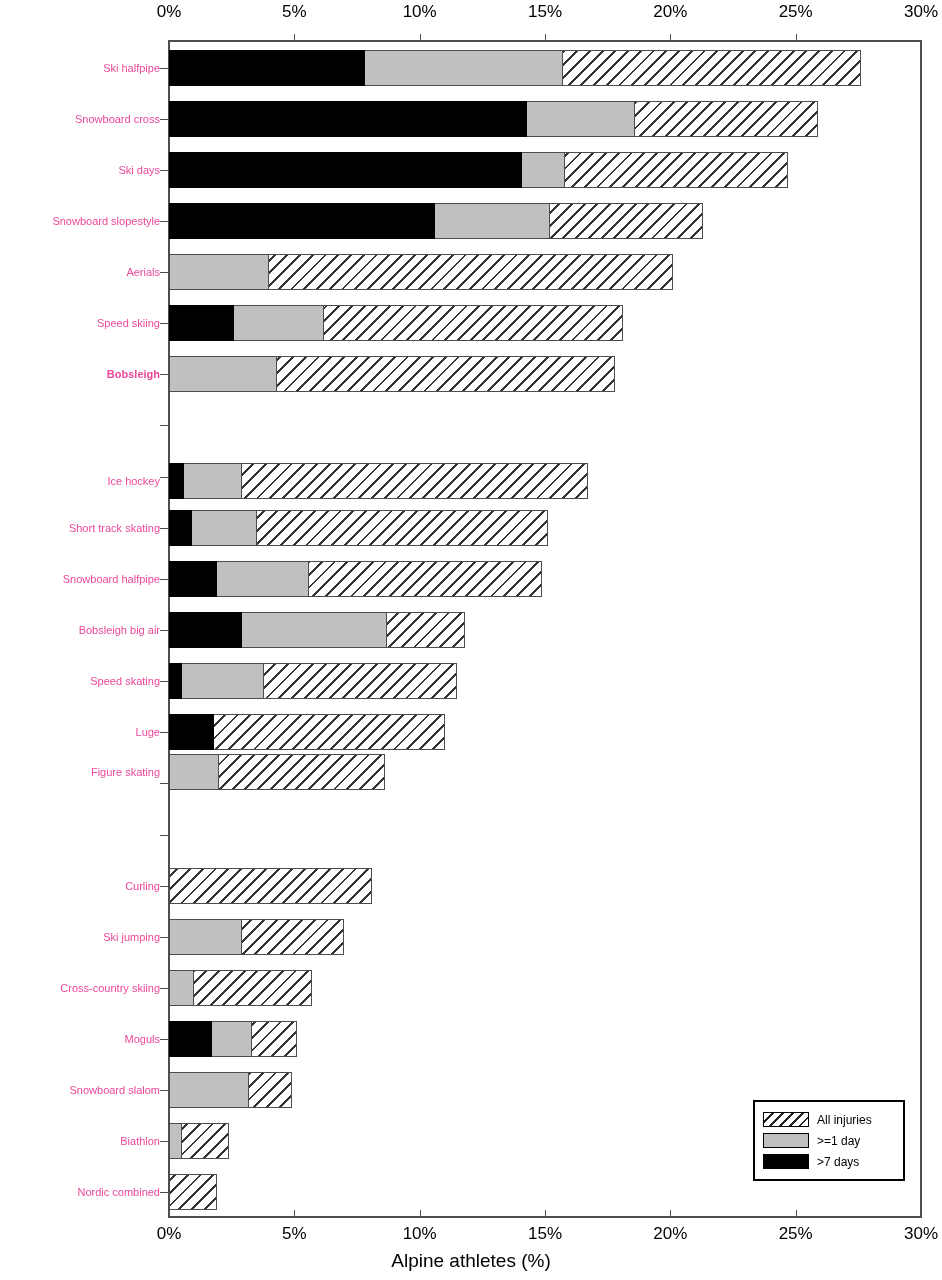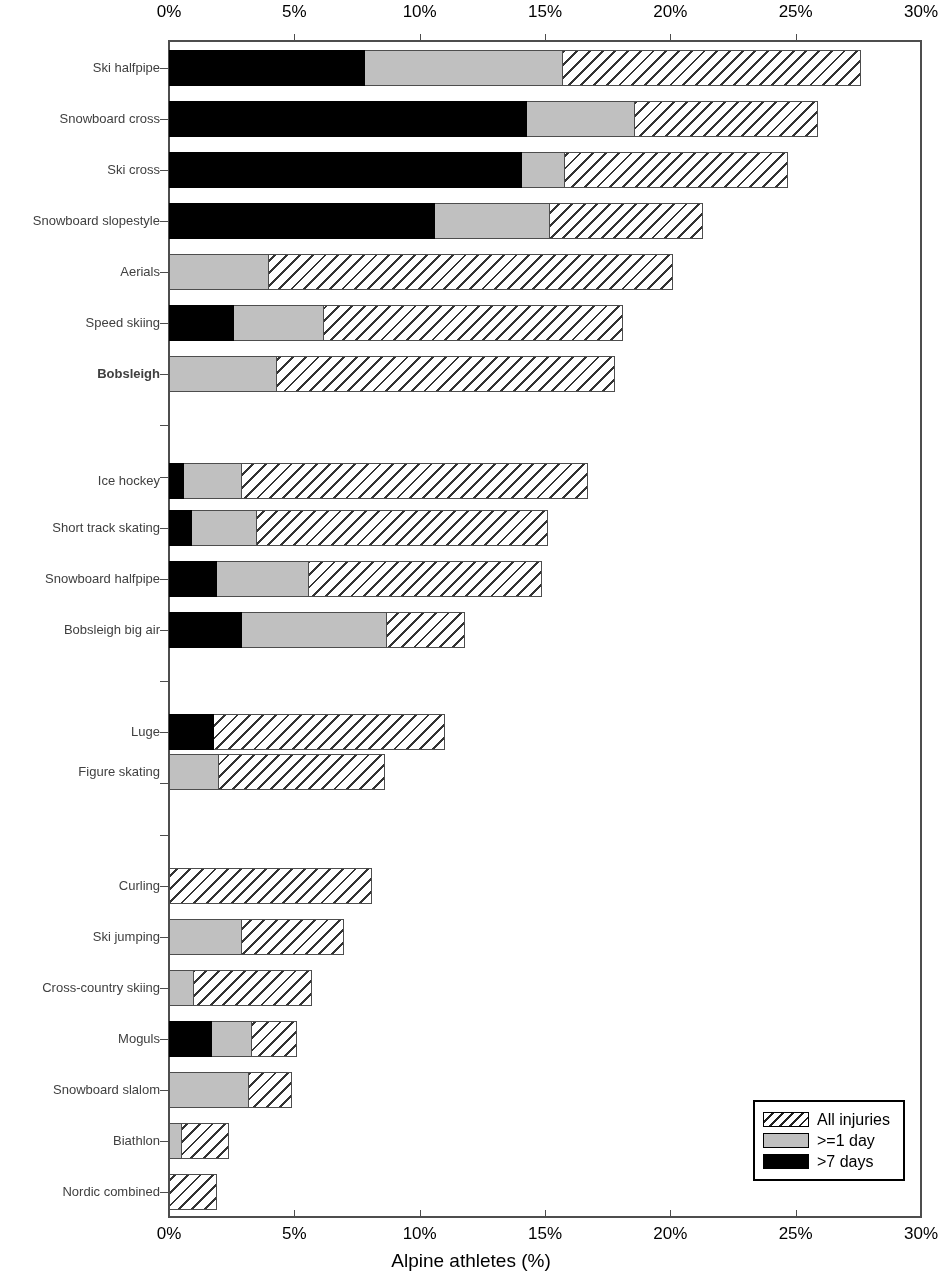--- a/index.html
+++ b/index.html
@@ -84,24 +84,24 @@
   .row {
     position: absolute;
     left: 0;
     width: 942px;
   }
   .row-label {
     position: absolute;
     right: 782px;         
     top: 50%;
     transform: translateY(-50%);
-    font-size: 13px;
+    font-size: 11px;
     line-height: 20px;
     white-space: nowrap;
-    color: #404040;
+    color: #ec4899;
   }
   .bar-stack {
     position: absolute;
     left: 169px;
     top: 50%;
     transform: translateY(-50%);
     height: 36px;
   }
   .seg {
     position: absolute;
@@ -166,21 +166,21 @@
   }
   .legend-swatch.gte1 {
     border: 1.5px solid #000;
     background: #c0c0c0;
   }
   .legend-swatch.gt7 {
     border: 1.5px solid #000;
     background: #000;
   }
   .legend-text {
-    font-size: 16px;
+    font-size: 12px;
     line-height: 18px;
     white-space: nowrap;
   }
 
   .x-axis-title {
     position: absolute;
     left: 0;
     width: 942px;
     top: 1250px;
     text-align: center;
@@ -218,21 +218,21 @@
       </div>
       <div class="row" style="top: 51.1304px; height: 51.1304px;">
         <div class="row-label">Snowboard cross</div>
         <div class="bar-stack" style="width: 649.227px;">
           <div class="seg all" style="width: 649.227px;"></div>
           <div class="seg gte1" style="width: 466.24px;"></div>
           <div class="seg gt7" style="width: 358.453px;"></div>
         </div>
       </div>
       <div class="row" style="top: 102.261px; height: 51.1304px;">
-        <div class="row-label">Ski cross</div>
+        <div class="row-label">Ski days</div>
         <div class="bar-stack" style="width: 619.147px;">
           <div class="seg all" style="width: 619.147px;"></div>
           <div class="seg gte1" style="width: 396.053px;"></div>
           <div class="seg gt7" style="width: 353.44px;"></div>
         </div>
       </div>
       <div class="row" style="top: 153.391px; height: 51.1304px;">
         <div class="row-label">Snowboard slopestyle</div>
         <div class="bar-stack" style="width: 533.92px;">
           <div class="seg all" style="width: 533.92px;"></div>
@@ -285,20 +285,28 @@
           <div class="seg gte1" style="width: 140.373px;"></div>
           <div class="seg gt7" style="width: 47.6267px;"></div>
         </div>
       </div>
       <div class="row" style="top: 562.435px; height: 51.1304px;">
         <div class="row-label">Bobsleigh big air</div>
         <div class="bar-stack" style="width: 295.787px;">
           <div class="seg all" style="width: 295.787px;"></div>
           <div class="seg gte1" style="width: 218.08px;"></div>
           <div class="seg gt7" style="width: 72.6933px;"></div>
+        </div>
+      </div>
+      <div class="row" style="top: 613.565px; height: 51.1304px;">
+        <div class="row-label">Speed skating</div>
+        <div class="bar-stack" style="width: 288.267px;">
+          <div class="seg all" style="width: 288.267px;"></div>
+          <div class="seg gte1" style="width: 95.2533px;"></div>
+          <div class="seg gt7" style="width: 12.5333px;"></div>
         </div>
       </div>
       <div class="row" style="top: 664.696px; height: 51.1304px;">
         <div class="row-label">Luge</div>
         <div class="bar-stack" style="width: 275.733px;">
           <div class="seg all" style="width: 275.733px;"></div>
           <div class="seg gte1" style="width: 45.12px;"></div>
           <div class="seg gt7" style="width: 45.12px;"></div>
         </div>
       </div>

